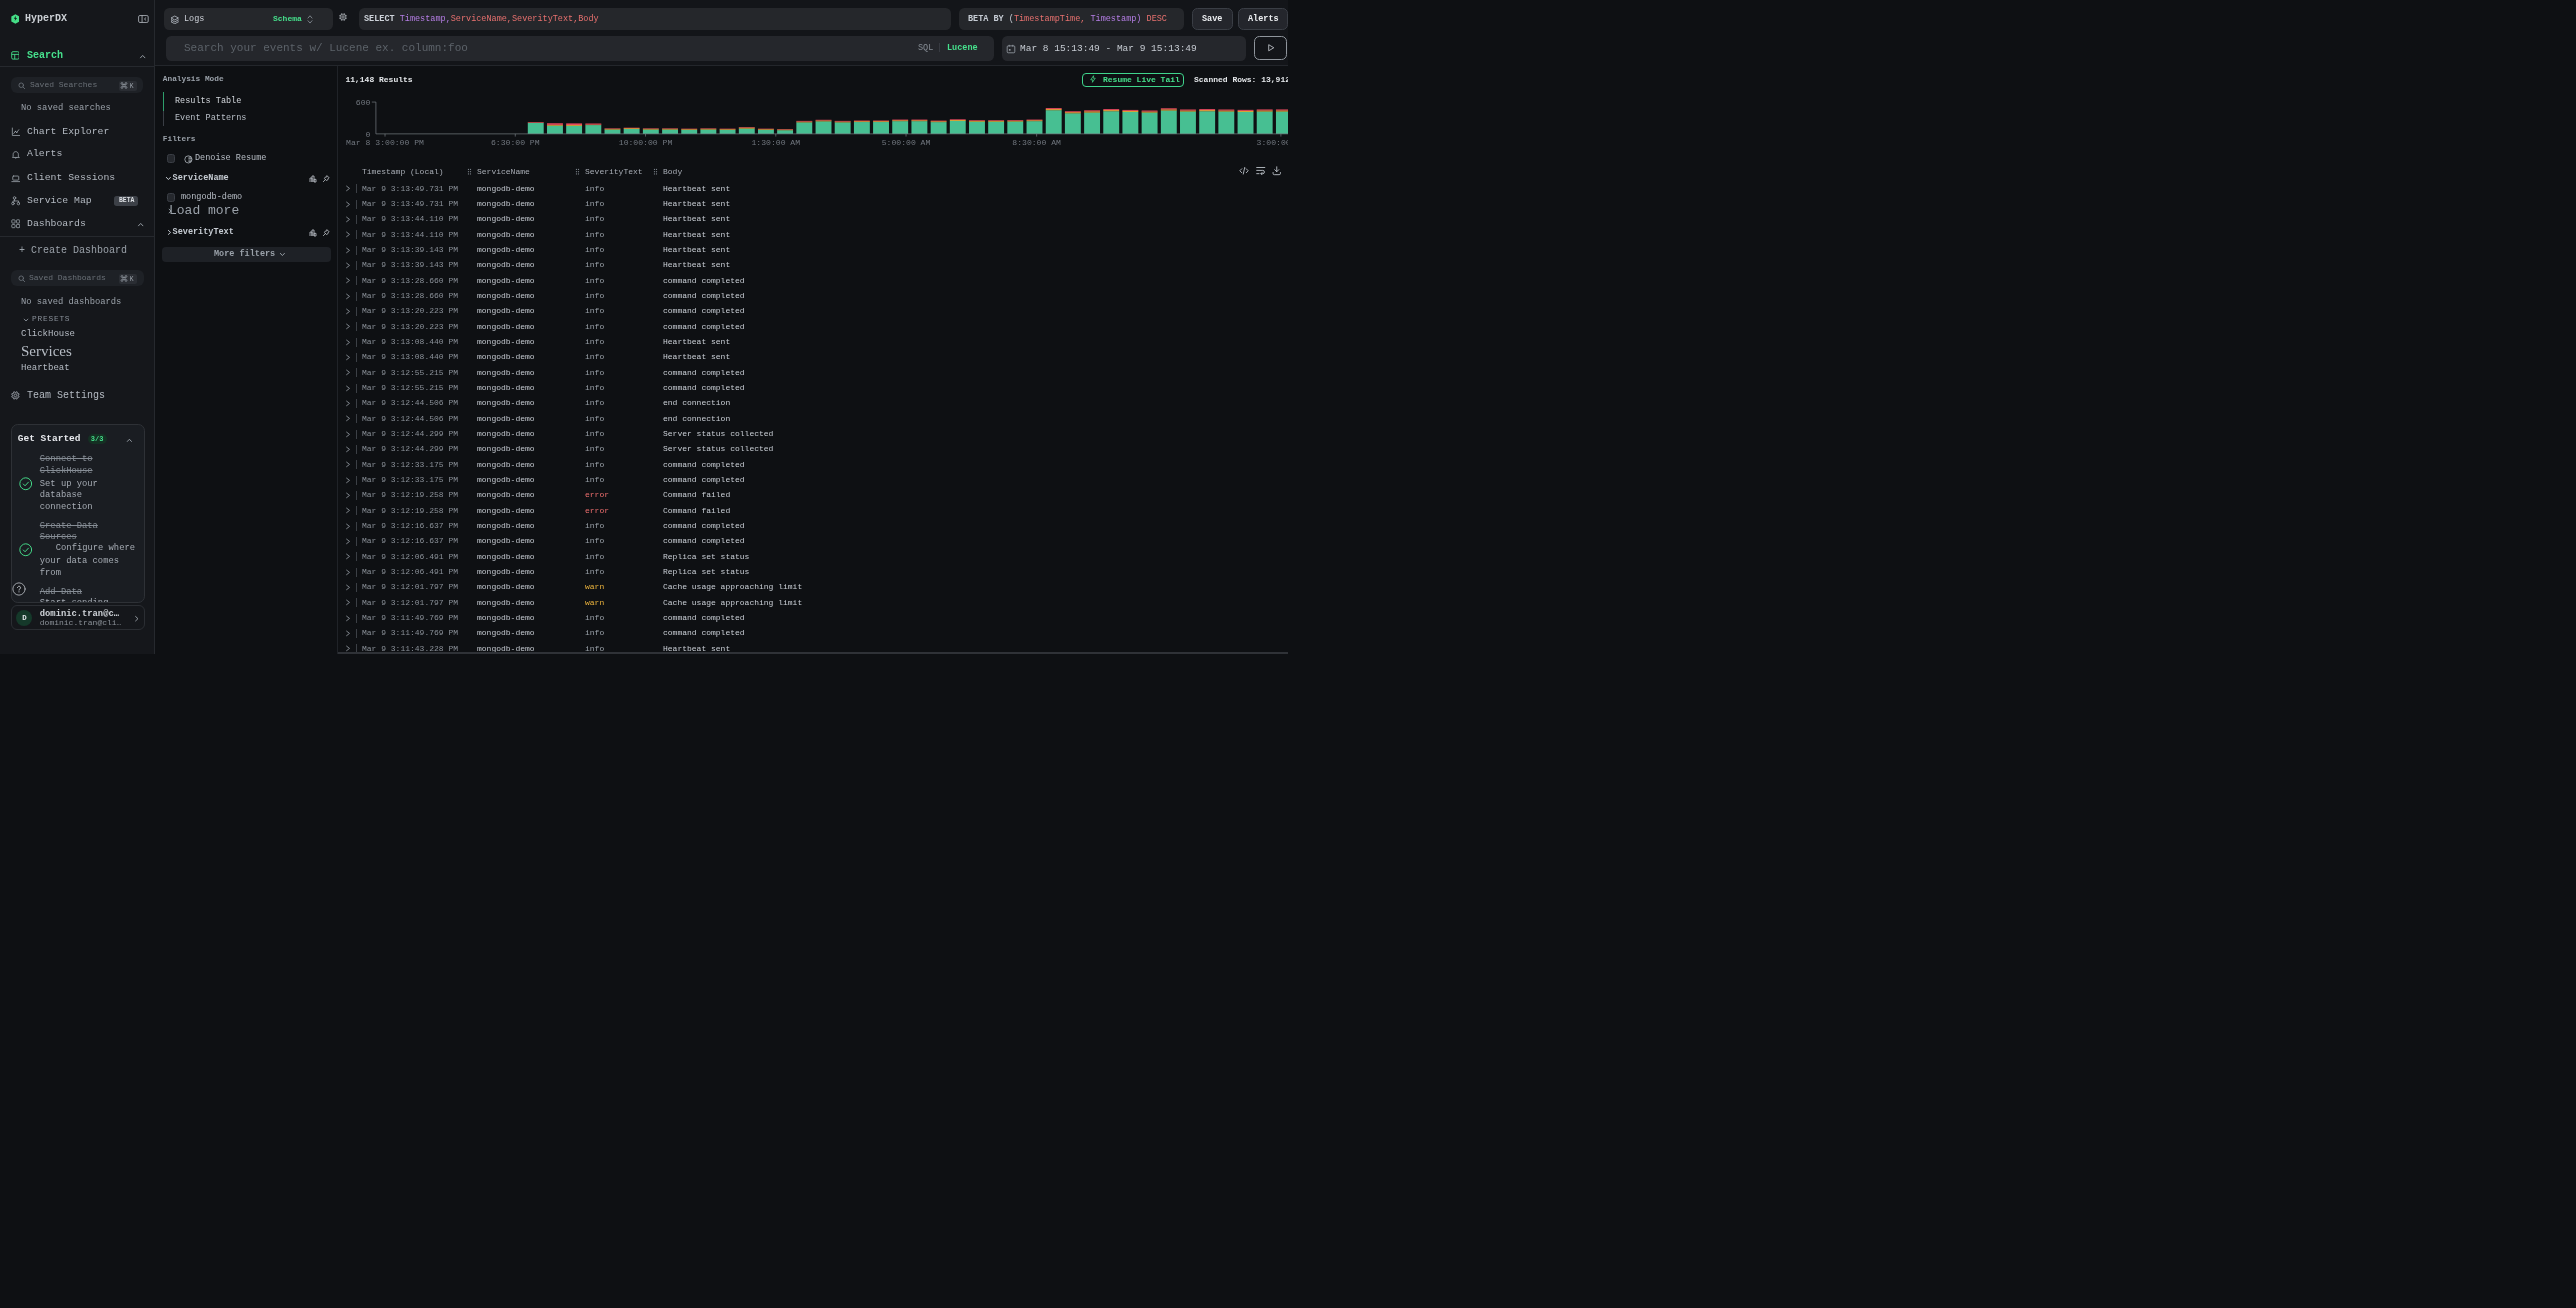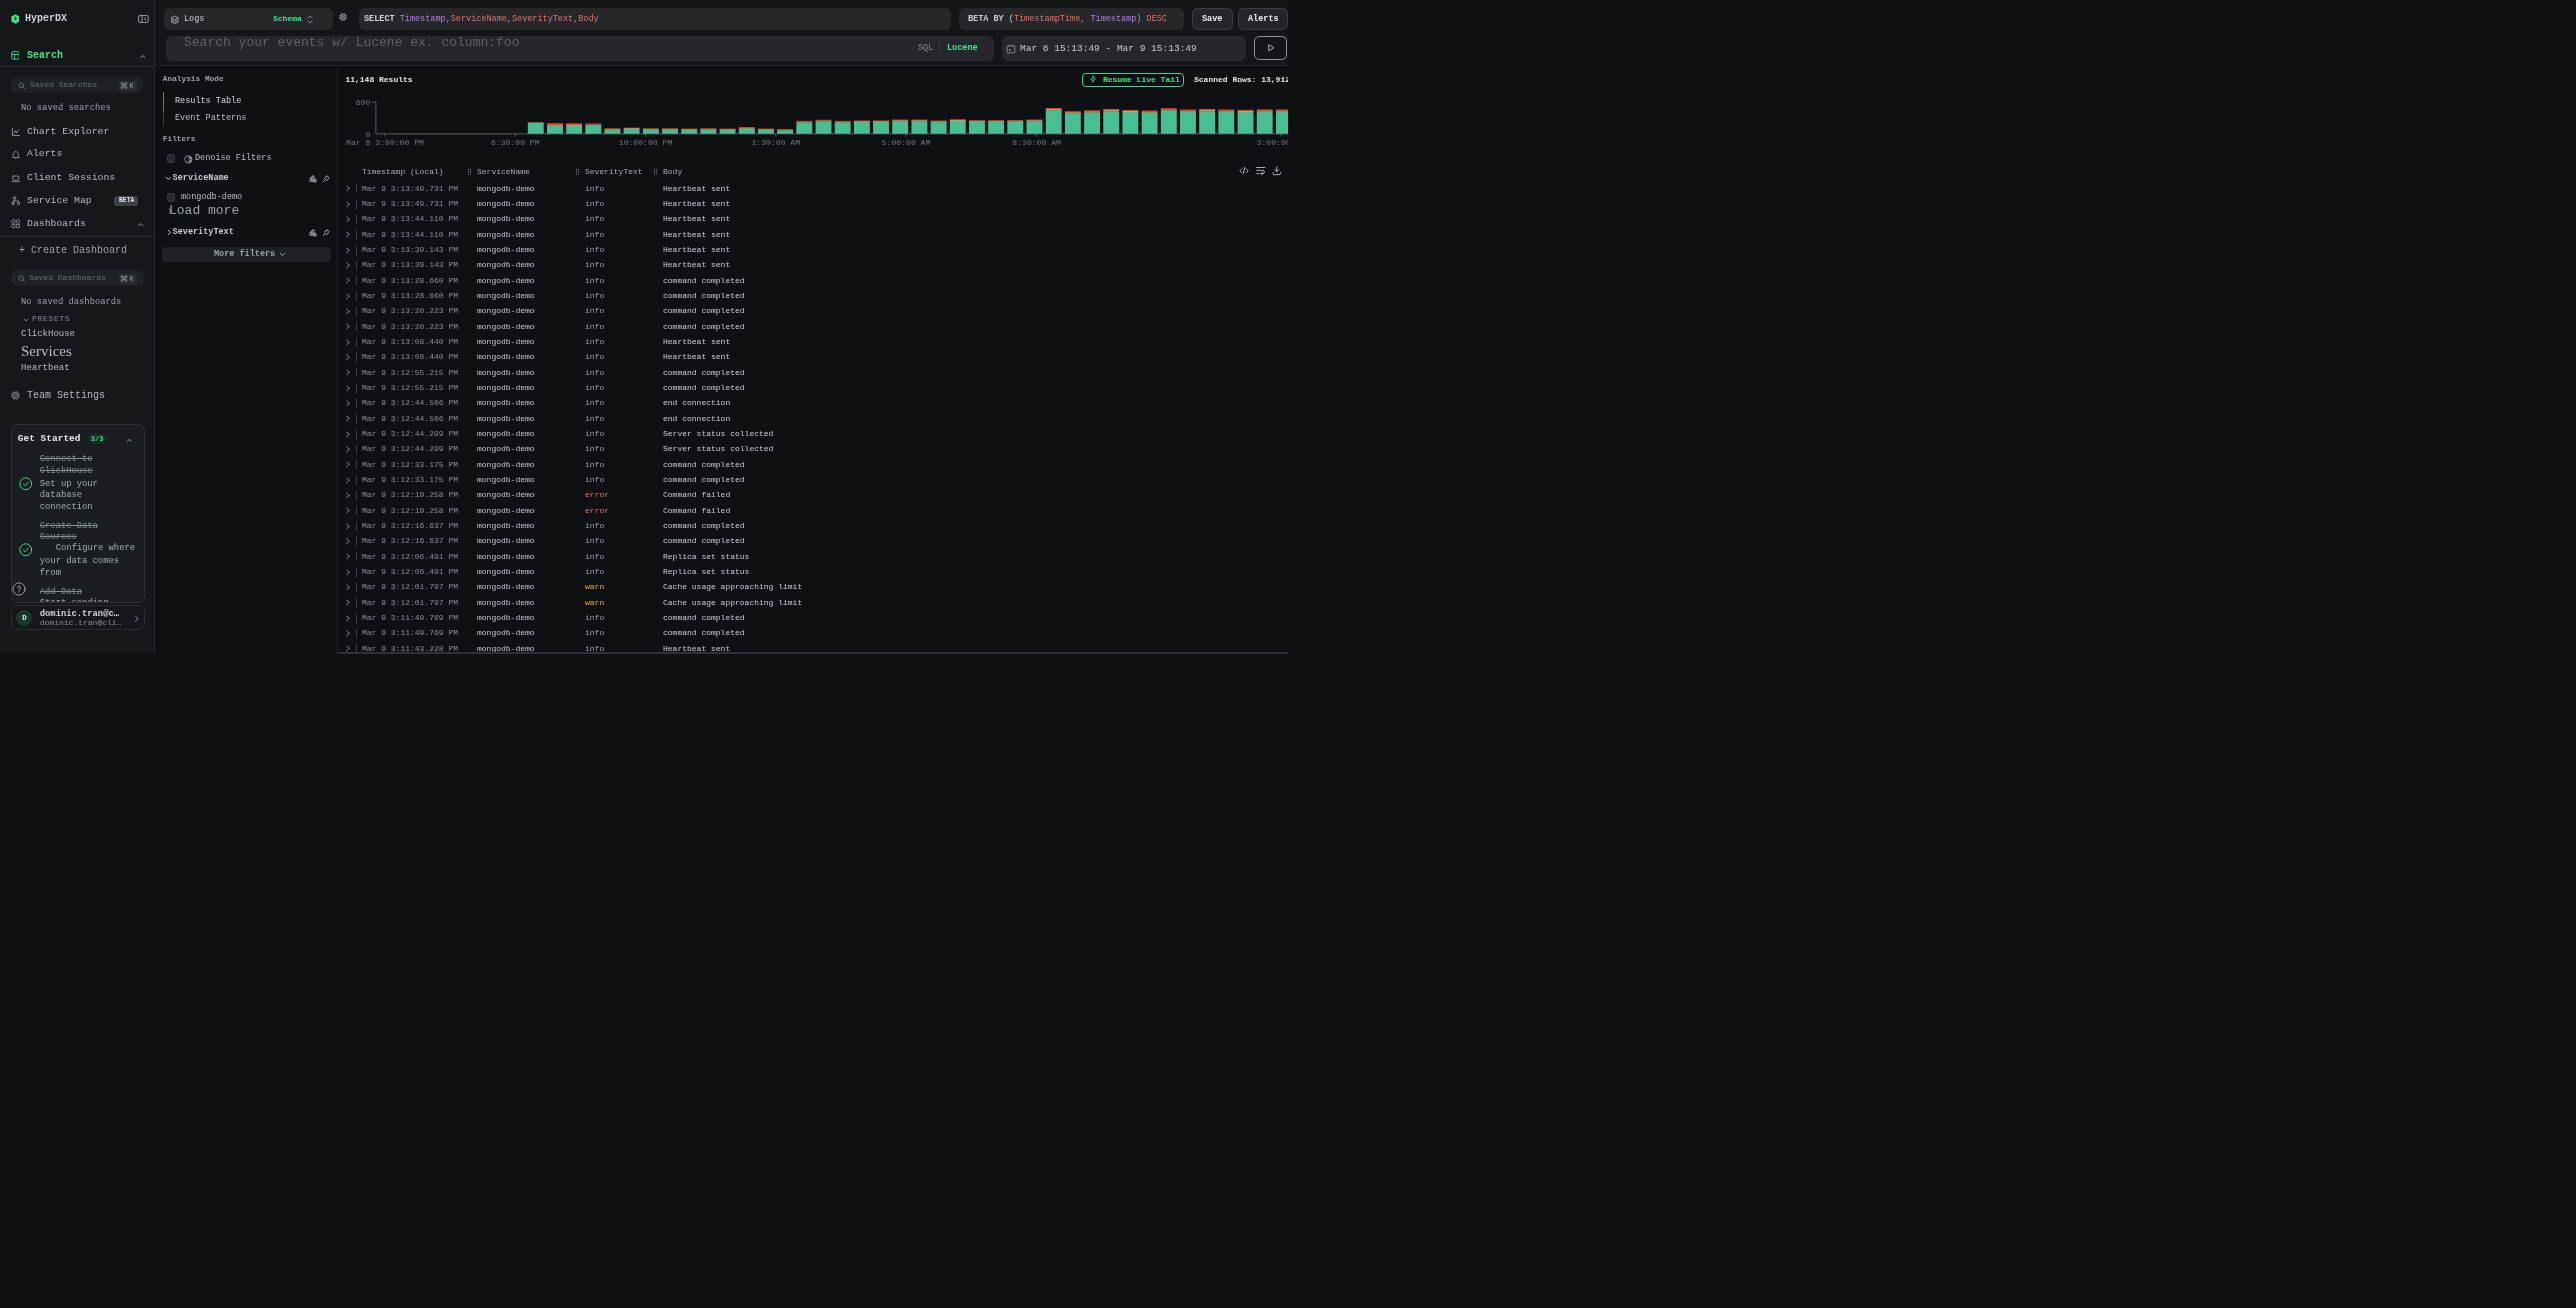--- a/index.html
+++ b/index.html
@@ -203,21 +203,21 @@
         </svg></div>
       <div style="position:absolute;left:204px;top:8px;width:592px;height:21.6px;background:#25272b;border-radius:5.4px"></div>
       <div style="position:absolute;left:209px;top:13px;font-size:8.5px;line-height:12px;white-space:pre"><span style="color:#ced3da;font-weight:700">SELECT </span><span style="color:#b57ee5">Timestamp,</span><span style="color:#e8716f">ServiceName,SeverityText,Body</span></div>
       <div style="position:absolute;left:804px;top:8px;width:225px;height:21.6px;background:#25272b;border-radius:5.4px"></div>
       <div style="position:absolute;left:813px;top:13px;font-size:8.5px;line-height:12px;white-space:pre"><span style="color:#c6ccd4;font-weight:700">BETA BY </span><span style="color:#c6ccd4">(</span><span style="color:#e8716f">TimestampTime,</span><span style="color:#b57ee5"> Timestamp)</span><span style="color:#e8716f"> DESC</span></div>
       <div style="position:absolute;left:1037px;top:8px;width:41px;height:21.6px;background:#24262c;border:0.7px solid #3a3e45;border-radius:5.4px"></div>
       <div style="position:absolute;left:1047px;top:12.6px;font-size:8.5px;line-height:12.7px;color:#eef0f3;white-space:pre;font-weight:700;">Save</div>
       <div style="position:absolute;left:1083px;top:8px;width:50px;height:21.6px;background:#24262c;border:0.7px solid #3a3e45;border-radius:5.4px"></div>
       <div style="position:absolute;left:1093px;top:12.6px;font-size:8.5px;line-height:12.7px;color:#eef0f3;white-space:pre;font-weight:700;">Alerts</div>
       <div style="position:absolute;left:10.5px;top:36px;width:828px;height:25px;background:#25272c;border-radius:5.4px"></div>
-      <div style="position:absolute;left:29px;top:36px;font-size:13px;line-height:13.7px;color:#5c6269;white-space:pre;">Search your events w/ Lucene ex. column:foo</div>
+      <div style="position:absolute;left:29px;top:42px;font-size:11px;line-height:13.7px;color:#5c6269;white-space:pre;">Search your events w/ Lucene ex. column:foo</div>
       <div style="position:absolute;left:763px;top:42px;font-size:8.5px;line-height:12.7px;color:#868d95;white-space:pre;">SQL</div>
       <div style="position:absolute;left:782px;top:42px;font-size:8.5px;line-height:12.7px;color:#3f444b;white-space:pre;">|</div>
       <div style="position:absolute;left:792px;top:42px;font-size:8.5px;line-height:12.7px;color:#46e08c;white-space:pre;font-weight:700;">Lucene</div>
       <div style="position:absolute;left:847px;top:36px;width:244px;height:25px;background:#25272c;border-radius:5.4px"></div>
       <div style="position:absolute;left:851px;top:44px;line-height:0"><svg width="10" height="10" viewBox="0 0 15 15" style="">
           <g fill="none" stroke="#9aa1a9" stroke-width="1.2" stroke-linejoin="round">
             <rect x="1.8" y="2.8" width="11.4" height="10.4" rx="1.5"></rect>
             <line x1="4.8" y1="1.2" x2="4.8" y2="4"></line>
             <line x1="10.2" y1="1.2" x2="10.2" y2="4"></line>
             <rect x="4.4" y="7.6" width="2.4" height="2.4" fill="#9aa1a9" stroke="none"></rect>
@@ -239,21 +239,21 @@
       <div style="position:absolute;left:11.5px;top:88px;width:8.8px;height:8.8px;background:#25282d;border:0.7px solid #3a3e45;border-radius:2.4px"></div>
       <div style="position:absolute;left:29px;top:89px;line-height:0"><svg width="8.8" height="8.8" viewBox="0 0 13 13" style="">
           <g fill="none" stroke="#b9bfc7" stroke-width="1.1">
             <circle cx="6.5" cy="6.5" r="5.3"></circle>
             <line x1="6.5" y1="3.2" x2="10.6" y2="3.2"></line>
             <line x1="6.5" y1="5.4" x2="11.6" y2="5.4"></line>
             <line x1="6.5" y1="7.6" x2="11.6" y2="7.6"></line>
             <line x1="6.5" y1="9.8" x2="10.6" y2="9.8"></line>
           </g>
         </svg></div>
-      <div style="position:absolute;left:40px;top:86px;font-size:8.5px;line-height:12.7px;color:#b9bfc7;white-space:pre;">Denoise Filters</div>
+      <div style="position:absolute;left:40px;top:86px;font-size:8.5px;line-height:12.7px;color:#b9bfc7;white-space:pre;">Denoise Resume</div>
       <div style="position:absolute;left:9.5px;top:109px;line-height:0"><svg width="6.8" height="6.8" viewBox="0 0 10 10" style="">
           <polyline points="2.0,3.5 5.0,6.7 8.0,3.5" fill="none" stroke="#c6ccd3" stroke-width="1.4" stroke-linecap="round" stroke-linejoin="round"></polyline>
         </svg></div>
       <div style="position:absolute;left:17.6px;top:106px;font-size:8.5px;line-height:12.7px;color:#c6ccd3;white-space:pre;font-weight:700;">ServiceName</div>
       <div style="position:absolute;left:154px;top:109px;line-height:0"><svg width="8" height="8" viewBox="0 0 12 12" style="">
           <g fill="none" stroke="#c3c8cf" stroke-width="1.2" stroke-linejoin="round">
             <path d="M1.5 10.5 V4.5 H4.5 V10.5 M4.5 10.5 V1.5 H7.5 V10.5 M7.5 10.5 V6.5 H10.5 V10.5 Z"></path>
           </g>
         </svg></div>
       <div style="position:absolute;left:167px;top:109px;line-height:0"><svg width="8" height="8" viewBox="0 0 12 12" style="">

